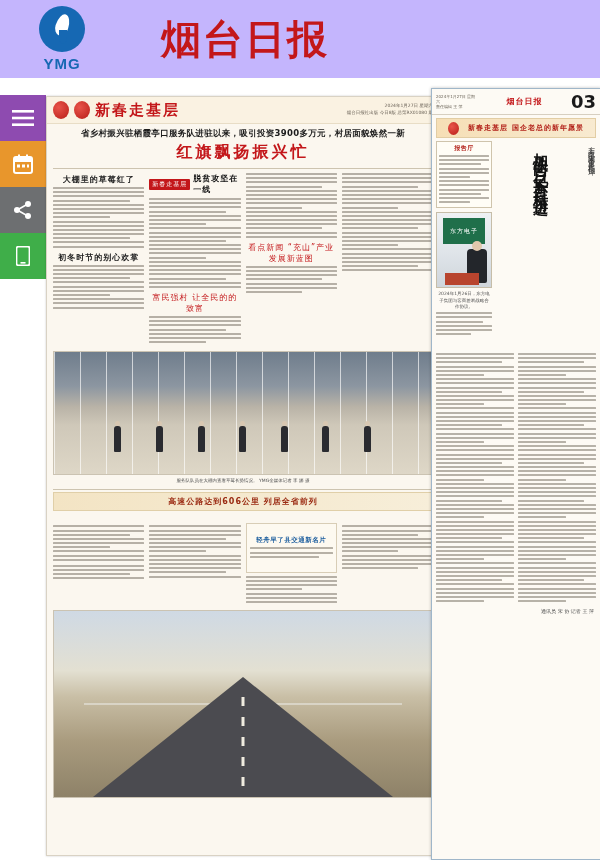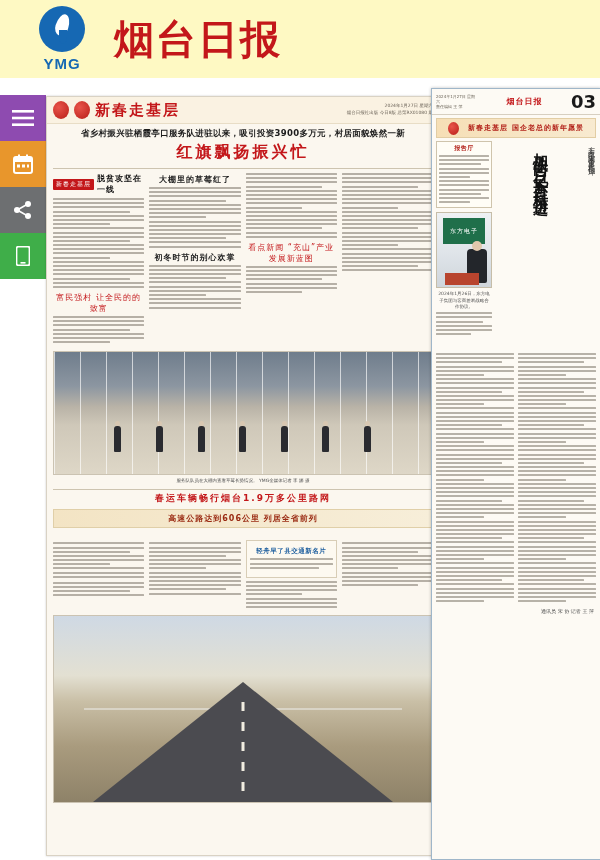--- a/index.html
+++ b/index.html
@@ -14,23 +14,24 @@
     height: 860px;
     overflow: hidden;
     background: #ffffff;
   }
 
   
   .masthead {
     position: absolute;
     left: 0; top: 0;
     width: 600px; height: 78px;
-    background: #fef9c3;
+    background: #c4b5fd;
     display: flex;
     align-items: center;
+    gap: 47px;
   }
   .logo-wrap {
     width: 96px;
     height: 70px;
     display: flex;
     flex-direction: column;
     align-items: center;
     justify-content: center;
     margin-left: 14px;
   }
@@ -287,21 +288,21 @@
     text-align: center;
     font-size: 8px;
     color: #9a2a12;
     font-weight: bold;
     padding: 3px 0;
     letter-spacing: 1px;
   }
   .minibox {
     border: 1px solid #d8cdb6;
     background: #fdf9f0;
-    padding: 6px 3px;
+    padding: 12px 3px;
     margin-bottom: 3px;
   }
   .minibox-title {
     font-size: 6.5px;
     color: #1d5e9e;
     font-weight: bold;
     text-align: center;
     margin-bottom: 2px;
     letter-spacing: .5px;
   }
@@ -544,20 +545,55 @@
         <span class="banner-date">2024年1月27日 星期六
 烟台日报社出版 今日8版 总第RX01080 期</span>
       </div>
 
       <div class="lead-line">省乡村振兴驻栖霞亭口服务队进驻以来，吸引投资3900多万元，村居面貌焕然一新</div>
       <div class="lead-head">红旗飘扬振兴忙</div>
       <div class="rule"></div>
 
       <div class="cols">
         <div class="col">
+          <div class="subhead-dark">大棚里的草莓红了</div>
+          <div class="textblock">
+            <div class="tline"></div>
+              <div class="tline"></div>
+              <div class="tline"></div>
+              <div class="tline mid"></div>
+            <div class="tline"></div>
+              <div class="tline"></div>
+              <div class="tline"></div>
+              <div class="tline short"></div>
+            <div class="tline"></div>
+              <div class="tline"></div>
+              <div class="tline"></div>
+              <div class="tline"></div>
+            <div class="tline mid"></div>
+              <div class="tline"></div>
+              <div class="tline"></div>
+          </div>
+          <div class="subhead-dark">初冬时节的别心欢掌</div>
+          <div class="textblock">
+            <div class="tline"></div>
+              <div class="tline"></div>
+              <div class="tline"></div>
+              <div class="tline mid"></div>
+            <div class="tline"></div>
+              <div class="tline"></div>
+              <div class="tline"></div>
+              <div class="tline short"></div>
+            <div class="tline"></div>
+              <div class="tline"></div>
+              <div class="tline"></div>
+          </div>
+        </div>
+
+        <div class="col">
           <div class="tagbar">
             <span class="tag-red">新春走基层</span>
             <span class="tag-dark">脱贫攻坚在一线</span>
           </div>
           <div class="textblock">
             <div class="tline"></div>
               <div class="tline"></div>
               <div class="tline"></div>
               <div class="tline mid"></div>
             <div class="tline"></div>
@@ -582,55 +618,20 @@
           <div class="subhead-red">富民强村
 让全民的的致富</div>
           <div class="textblock">
             <div class="tline"></div>
               <div class="tline"></div>
               <div class="tline"></div>
               <div class="tline mid"></div>
             <div class="tline"></div>
               <div class="tline"></div>
               <div class="tline short"></div>
-          </div>
-        </div>
-
-        <div class="col">
-          <div class="subhead-dark">大棚里的草莓红了</div>
-          <div class="textblock">
-            <div class="tline"></div>
-              <div class="tline"></div>
-              <div class="tline"></div>
-              <div class="tline mid"></div>
-            <div class="tline"></div>
-              <div class="tline"></div>
-              <div class="tline"></div>
-              <div class="tline short"></div>
-            <div class="tline"></div>
-              <div class="tline"></div>
-              <div class="tline"></div>
-              <div class="tline"></div>
-            <div class="tline mid"></div>
-              <div class="tline"></div>
-              <div class="tline"></div>
-          </div>
-          <div class="subhead-dark">初冬时节的别心欢掌</div>
-          <div class="textblock">
-            <div class="tline"></div>
-              <div class="tline"></div>
-              <div class="tline"></div>
-              <div class="tline mid"></div>
-            <div class="tline"></div>
-              <div class="tline"></div>
-              <div class="tline"></div>
-              <div class="tline short"></div>
-            <div class="tline"></div>
-              <div class="tline"></div>
-              <div class="tline"></div>
           </div>
         </div>
 
         <div class="col">
           <div class="textblock">
             <div class="tline"></div>
               <div class="tline"></div>
               <div class="tline"></div>
               <div class="tline mid"></div>
             <div class="tline"></div>
@@ -698,21 +699,20 @@
           <div class="gh-person" style="left:49%"></div>
           <div class="gh-person" style="left:60%"></div>
           <div class="gh-person" style="left:71%"></div>
           <div class="gh-person" style="left:82%"></div>
         </div>
       </div>
       <div class="cap">服务队队员在大棚内查看草莓长势情况。 YMG全媒体记者 李 娜 摄</div>
 
       <div class="rule"></div>
 
-      <div class="subline-2">春运车辆畅行烟台1.9万多公里路网</div>
       <div class="stat-banner">高速公路达到606公里 列居全省前列</div>
 
       <div class="cols">
         <div class="col">
           <div class="textblock">
             <div class="tline"></div>
               <div class="tline"></div>
               <div class="tline mid"></div>
             <div class="tline"></div>
               <div class="tline"></div>

